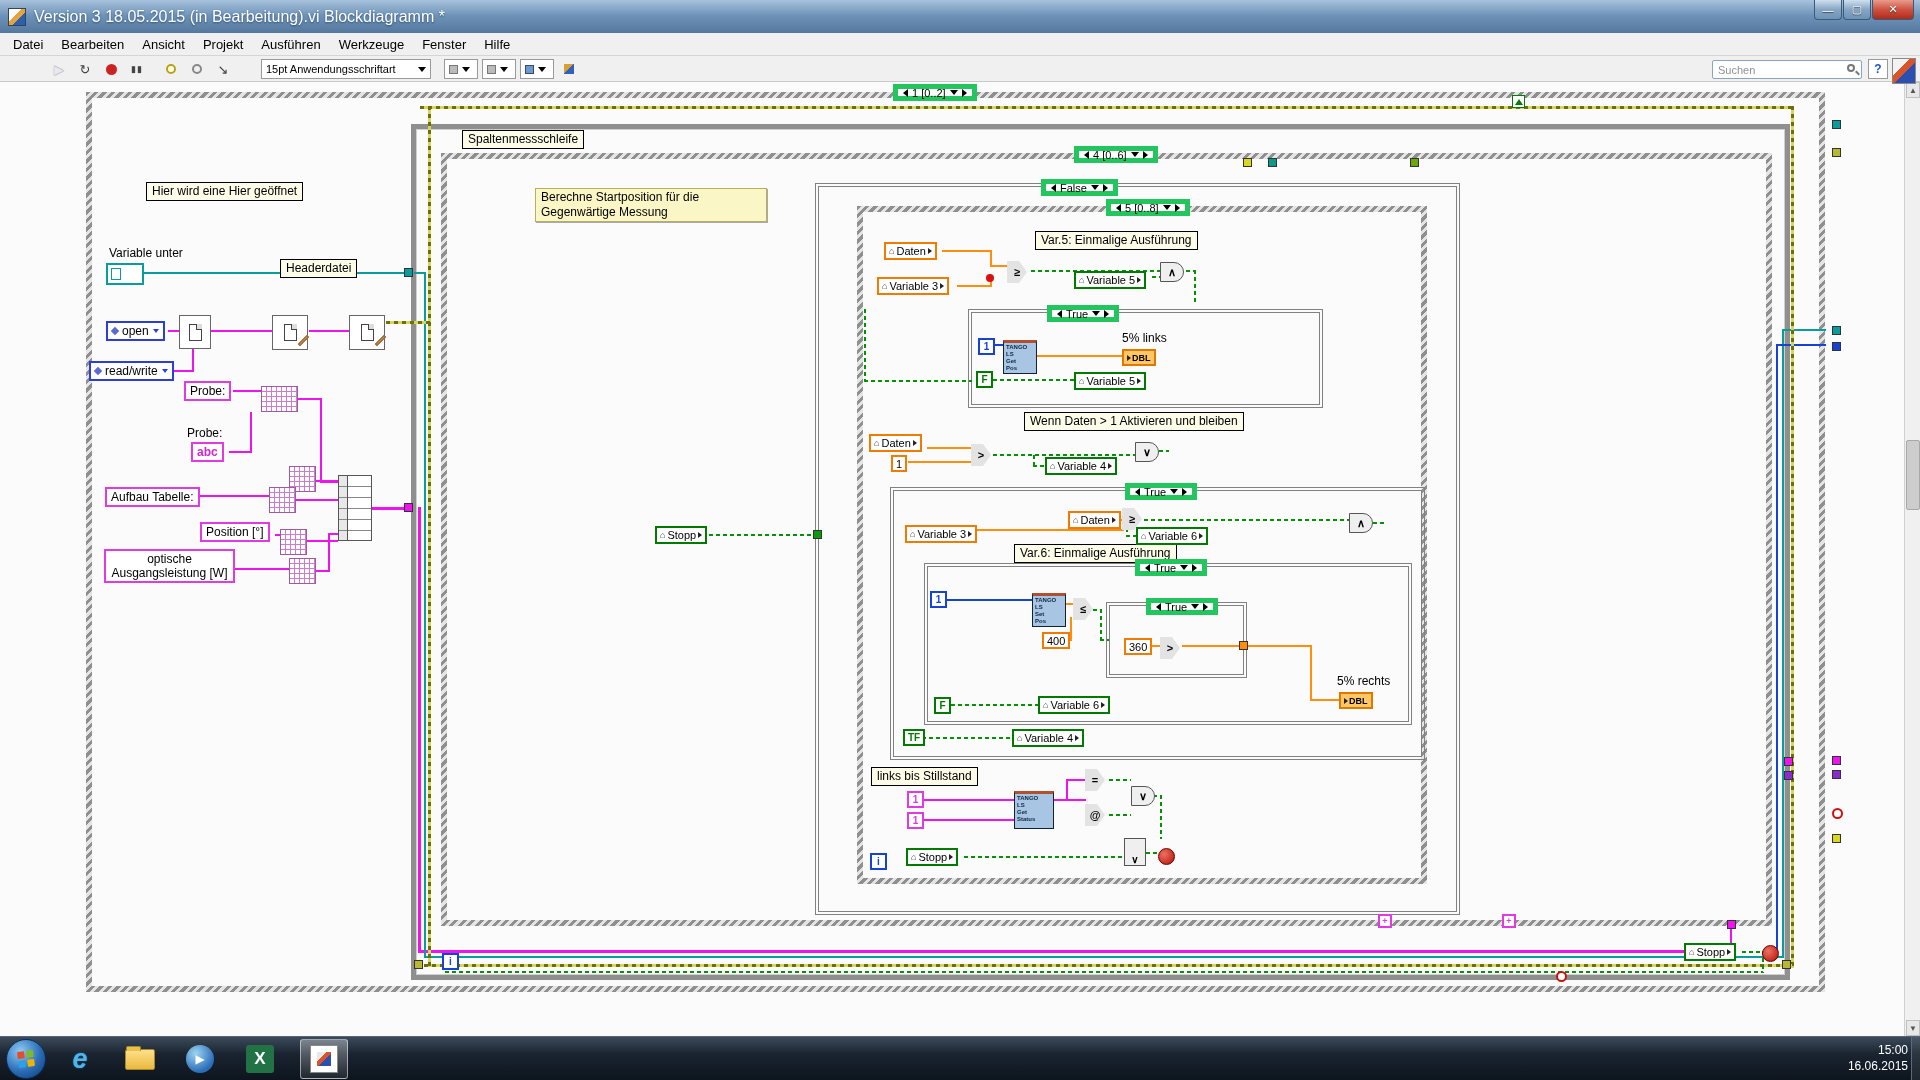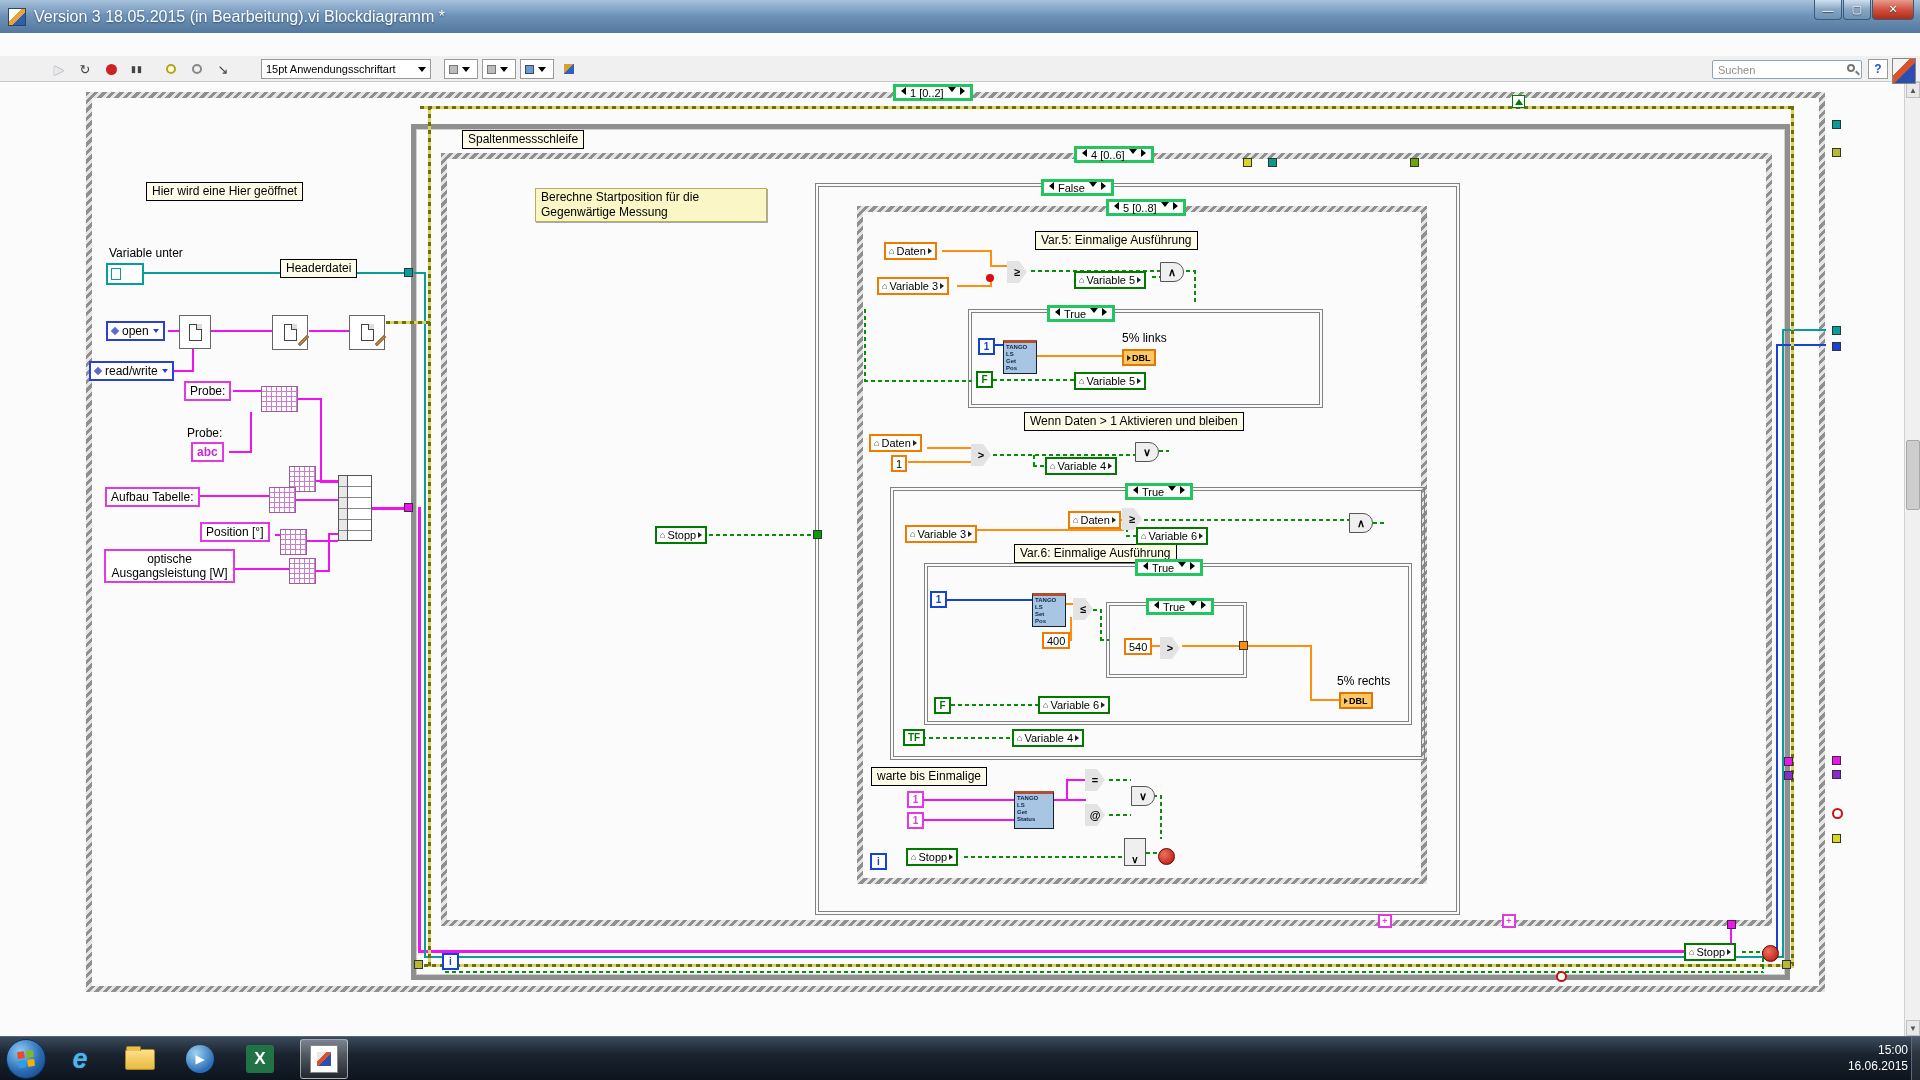--- a/index.html
+++ b/index.html
@@ -22,21 +22,21 @@
 .search::placeholder{color:#909090}
 .mag{position:absolute;width:8px;height:8px;border:2px solid #777;border-radius:50%}
 .mag::after{content:"";position:absolute;left:6px;top:6px;width:5px;height:2px;background:#777;transform:rotate(45deg)}
 .helpbtn{position:absolute;top:3px;width:20px;height:20px;border:1px solid #9a9a9a;background:#fff;color:#2255cc;font-weight:bold;display:flex;align-items:center;justify-content:center}
 .lvlogo{position:absolute;top:2px;width:24px;height:26px;border:1px solid #888;background:linear-gradient(135deg,#f3f3f3 35%,#d8542a 35% 55%,#2b4fb0 55%)}
 
 .bd{position:absolute;left:0;top:82px;width:1904px;height:954px;background:#fbfbfb;z-index:0}
 .film{position:absolute;border:6px solid;border-image:repeating-linear-gradient(135deg,#8f8f8f 0 3px,#e4e4e4 3px 6px) 6;z-index:1}
 .loopb{position:absolute;border:5px solid #8f8f8f;box-shadow:inset 0 0 0 1px #cfcfcf;z-index:1}
 .caseb{position:absolute;border:1px solid #818181;outline:1px solid #818181;outline-offset:2px;z-index:1}
-.sel{position:absolute;height:17px;background:#fff;border:3px solid #22c55e;display:flex;align-items:flex-start;gap:4px;padding:0 5px;font-size:11px;z-index:4}
+.sel{position:absolute;height:17px;background:#fff;border:5px solid #22c55e;display:flex;align-items:center;gap:4px;padding:0 5px;font-size:11px;z-index:4}
 .tl{width:0;height:0;border-top:4px solid transparent;border-bottom:4px solid transparent;border-right:5px solid #000}
 .tr{width:0;height:0;border-top:4px solid transparent;border-bottom:4px solid transparent;border-left:5px solid #000}
 .td{width:0;height:0;border-left:4px solid transparent;border-right:4px solid transparent;border-top:5px solid #000}
 .flabel{position:absolute;background:#fdfce8;border:1px solid #000;padding:1px 5px;font-size:12px;line-height:1.25;white-space:pre-line;z-index:3}
 .ylabel{background:#fbf6c6;border:1px solid #b7ae62;box-shadow:1px 1px 0 #aaa}
 .ptext{position:absolute;font-size:12px;z-index:3;white-space:pre-line}
 .plabel{position:absolute;background:#fff;border:2px solid #e23ae2;padding:1px 4px;font-size:12px;z-index:3;white-space:pre-line;text-align:center}
 .term{position:absolute;display:flex;align-items:center;gap:2px;background:#fff;border:2px solid;font-size:11px;padding:0 3px;height:18px;z-index:3}
 .term::before{content:"⌂";font-size:9px;color:#222}
 .term::after{content:"";width:0;height:0;border-top:3px solid transparent;border-bottom:3px solid transparent;border-left:4px solid #222}
@@ -240,21 +240,21 @@
       <i class="td"></i>
       <i class="tr"></i>
     </div>
 
   <div class="flabel ylabel" style="left:535px;top:188px;width:232px">Berechne Startposition für die
 Gegenwärtige Messung</div>
   <div class="flabel" style="left:146px;top:182px">Hier wird eine Hier geöffnet</div>
   <div class="flabel" style="left:1035px;top:231px">Var.5: Einmalige Ausführung</div>
   <div class="flabel" style="left:1024px;top:412px">Wenn Daten &gt; 1 Aktivieren und bleiben</div>
   <div class="flabel" style="left:1014px;top:544px">Var.6: Einmalige Ausführung</div>
-  <div class="flabel" style="left:871px;top:767px">warte bis Einmalige</div>
+  <div class="flabel" style="left:871px;top:767px">links bis Stillstand</div>
   <div class="flabel" style="left:280px;top:259px">Headerdatei</div>
 
   <div class="term b-or" style="left:884px;top:242px">
       <span>Daten</span>
     </div>
   <div class="term b-or" style="left:877px;top:277px">
       <span>Variable 3</span>
     </div>
   <div class="cmp" style="left:1007px;top:261px">
       <span>≥</span>
@@ -353,21 +353,21 @@
     </div>
 
   <div class="caseb" style="left:1109px;top:605px;width:135px;height:70px"></div>
   <div class="sel" style="left:1146px;top:598px">
       <i class="tl"></i>
       <span>True</span>
       <i class="td"></i>
       <i class="tr"></i>
     </div>
   <div class="ncon" style="left:1124px;top:638px">
-      <span>540</span>
+      <span>360</span>
     </div>
   <div class="cmp" style="left:1160px;top:637px">
       <span>&gt;</span>
     </div>
   <i class="sq" style="left:1239px;top:641px;background:#ff8e0e"></i>
 
   <div class="ptext" style="left:1337px;top:674px">5% rechts</div>
   <div class="dbl" style="left:1339px;top:692px">
       <span>DBL</span>
     </div>
@@ -502,20 +502,30 @@
 
   <div class="titlebar">
     <i class="title-icon"></i>
     <span class="title-text">Version 3 18.05.2015 (in Bearbeitung).vi Blockdiagramm *</span>
     <div class="capbtns">
       <div class="capbtn">—</div>
       <div class="capbtn">▢</div>
       <div class="capbtn close">✕</div>
     </div>
   </div>
+  <div class="menubar">
+    <span class="menu-item">Datei</span>
+    <span class="menu-item">Bearbeiten</span>
+    <span class="menu-item">Ansicht</span>
+    <span class="menu-item">Projekt</span>
+    <span class="menu-item">Ausführen</span>
+    <span class="menu-item">Werkzeuge</span>
+    <span class="menu-item">Fenster</span>
+    <span class="menu-item">Hilfe</span>
+  </div>
   <div class="toolbar">
     <div class="tbtn" style="left:48px;color:#e8e8f0;text-shadow:0 0 1px #333">▶</div>
     <div class="tbtn" style="left:74px">↻</div>
     <div class="tbtn" style="left:100px">
         <i style="width:11px;height:11px;border-radius:50%;background:#c22"></i>
       </div>
     <div class="tbtn" style="left:126px;font-size:9px;letter-spacing:1px">▮▮</div>
     <div class="tbtn" style="left:160px">
         <i style="width:10px;height:10px;border-radius:50%;border:2px solid #b8a020;background:#ffd"></i>
       </div>

